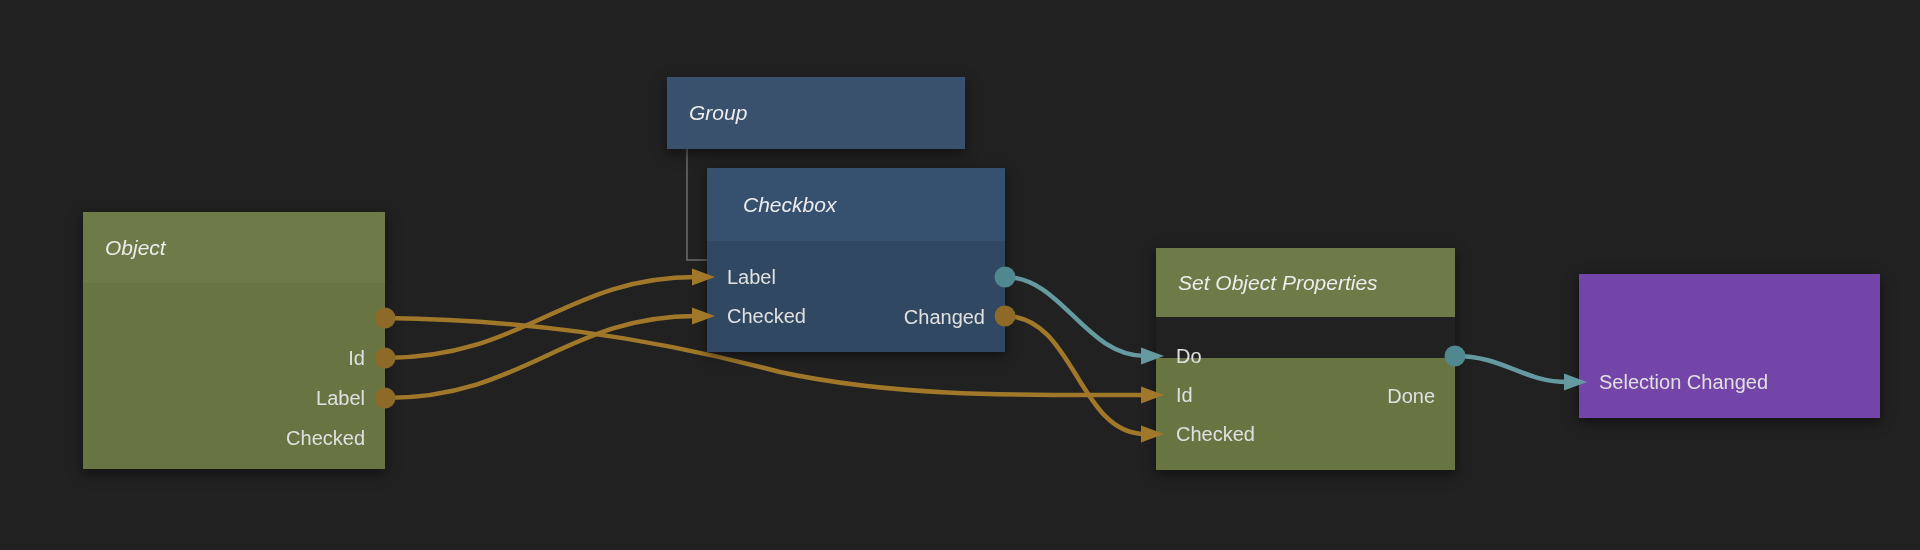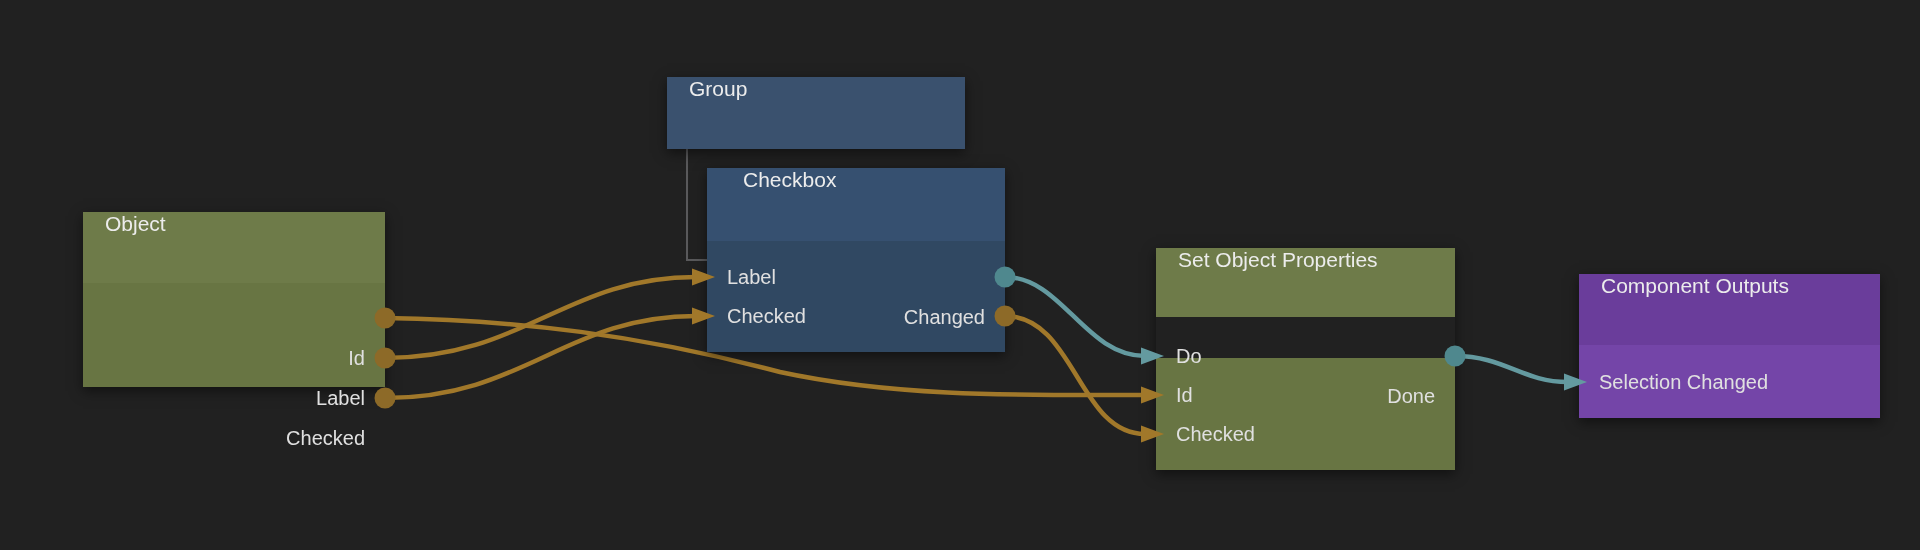--- a/index.html
+++ b/index.html
@@ -14,22 +14,23 @@
   .layer{position:absolute;left:0;top:0;pointer-events:none;}
 
   
   .node{
     position:absolute;
     display:flex;flex-direction:column;
     box-shadow:0 4px 12px rgba(0,0,0,.5);
   }
   .node .hd{
     flex:0 0 auto;
-    display:flex;align-items:flex-start;
+    display:flex;align-items:center;
     padding-left:22px;
+    font-style:italic;
   }
   .node .bd{flex:1 1 auto;}
   .title{
     font-size:21px;color:var(--title-text,#ececec);
     white-space:nowrap;
   }
   .port{
     position:absolute;height:26px;line-height:26px;
     font-size:20px;color:var(--port-text,#e0e0e0);
     white-space:nowrap;
@@ -63,21 +64,21 @@
   <svg class="layer" width="1920" height="550" viewBox="0 0 1920 550">
     <path class="group-link" d="M687,149 L687,260 L707,260"></path>
     <path class="wire data" d="M385,318 C520,320 640,335 780,372 C900,398 1030,395 1148,395"></path>
     <path class="wire data" d="M385,358 C525,358 565,277 696,277"></path>
     <path class="wire data" d="M385,398 C525,398 565,316 696,316"></path>
     <path class="wire signal" d="M1005,277 C1062,277 1085,356 1145,356"></path>
     <path class="wire data" d="M1005,316 C1075,316 1078,434 1145,434"></path>
     <path class="wire signal" d="M1455,356 C1505,356 1522,382 1568,382"></path>
   </svg>
 
-  <div class="node green" style="left:83px;top:212px;width:302px;height:175px;">
+  <div class="node green" style="left:83px;top:212px;width:302px;height:257px;">
     <div class="hd" style="height:71px;">
       <span class="title">Object</span>
     </div>
     <div class="bd"></div>
     <div class="port out" style="top:93px;"><span>Id</span></div>
     <div class="port out" style="top:133px;"><span>Label</span></div>
     <div class="port out" style="top:173px;"><span>Checked</span></div>
   </div>
 
   <div class="node blue-solo" style="left:667px;top:77px;width:298px;height:72px;">
@@ -101,23 +102,20 @@
       <span class="title">Set Object Properties</span>
     </div>
     <div class="bd"></div>
     <div class="port in" style="top:95px;"><span>Do</span></div>
     <div class="port in" style="top:134px;"><span>Id</span></div>
     <div class="port in" style="top:173px;"><span>Checked</span></div>
     <div class="port out" style="top:95px;"><span>Done</span></div>
   </div>
 
   <div class="node purple" style="left:1579px;top:274px;width:301px;height:144px;">
-    <div class="hd" style="height:71px;">
-      <span class="title">Component Outputs</span>
-    </div>
     <div class="bd"></div>
     <div class="port in" style="top:95px;"><span>Selection Changed</span></div>
   </div>
 
   <svg class="layer" width="1920" height="550" viewBox="0 0 1920 550">
 
     <circle class="dot data" cx="385" cy="318" r="10.5"></circle>
     <circle class="dot data" cx="385" cy="358" r="10.5"></circle>
     <circle class="dot data" cx="385" cy="398" r="10.5"></circle>
     <circle class="dot signal" cx="1005" cy="277" r="10.5"></circle>

